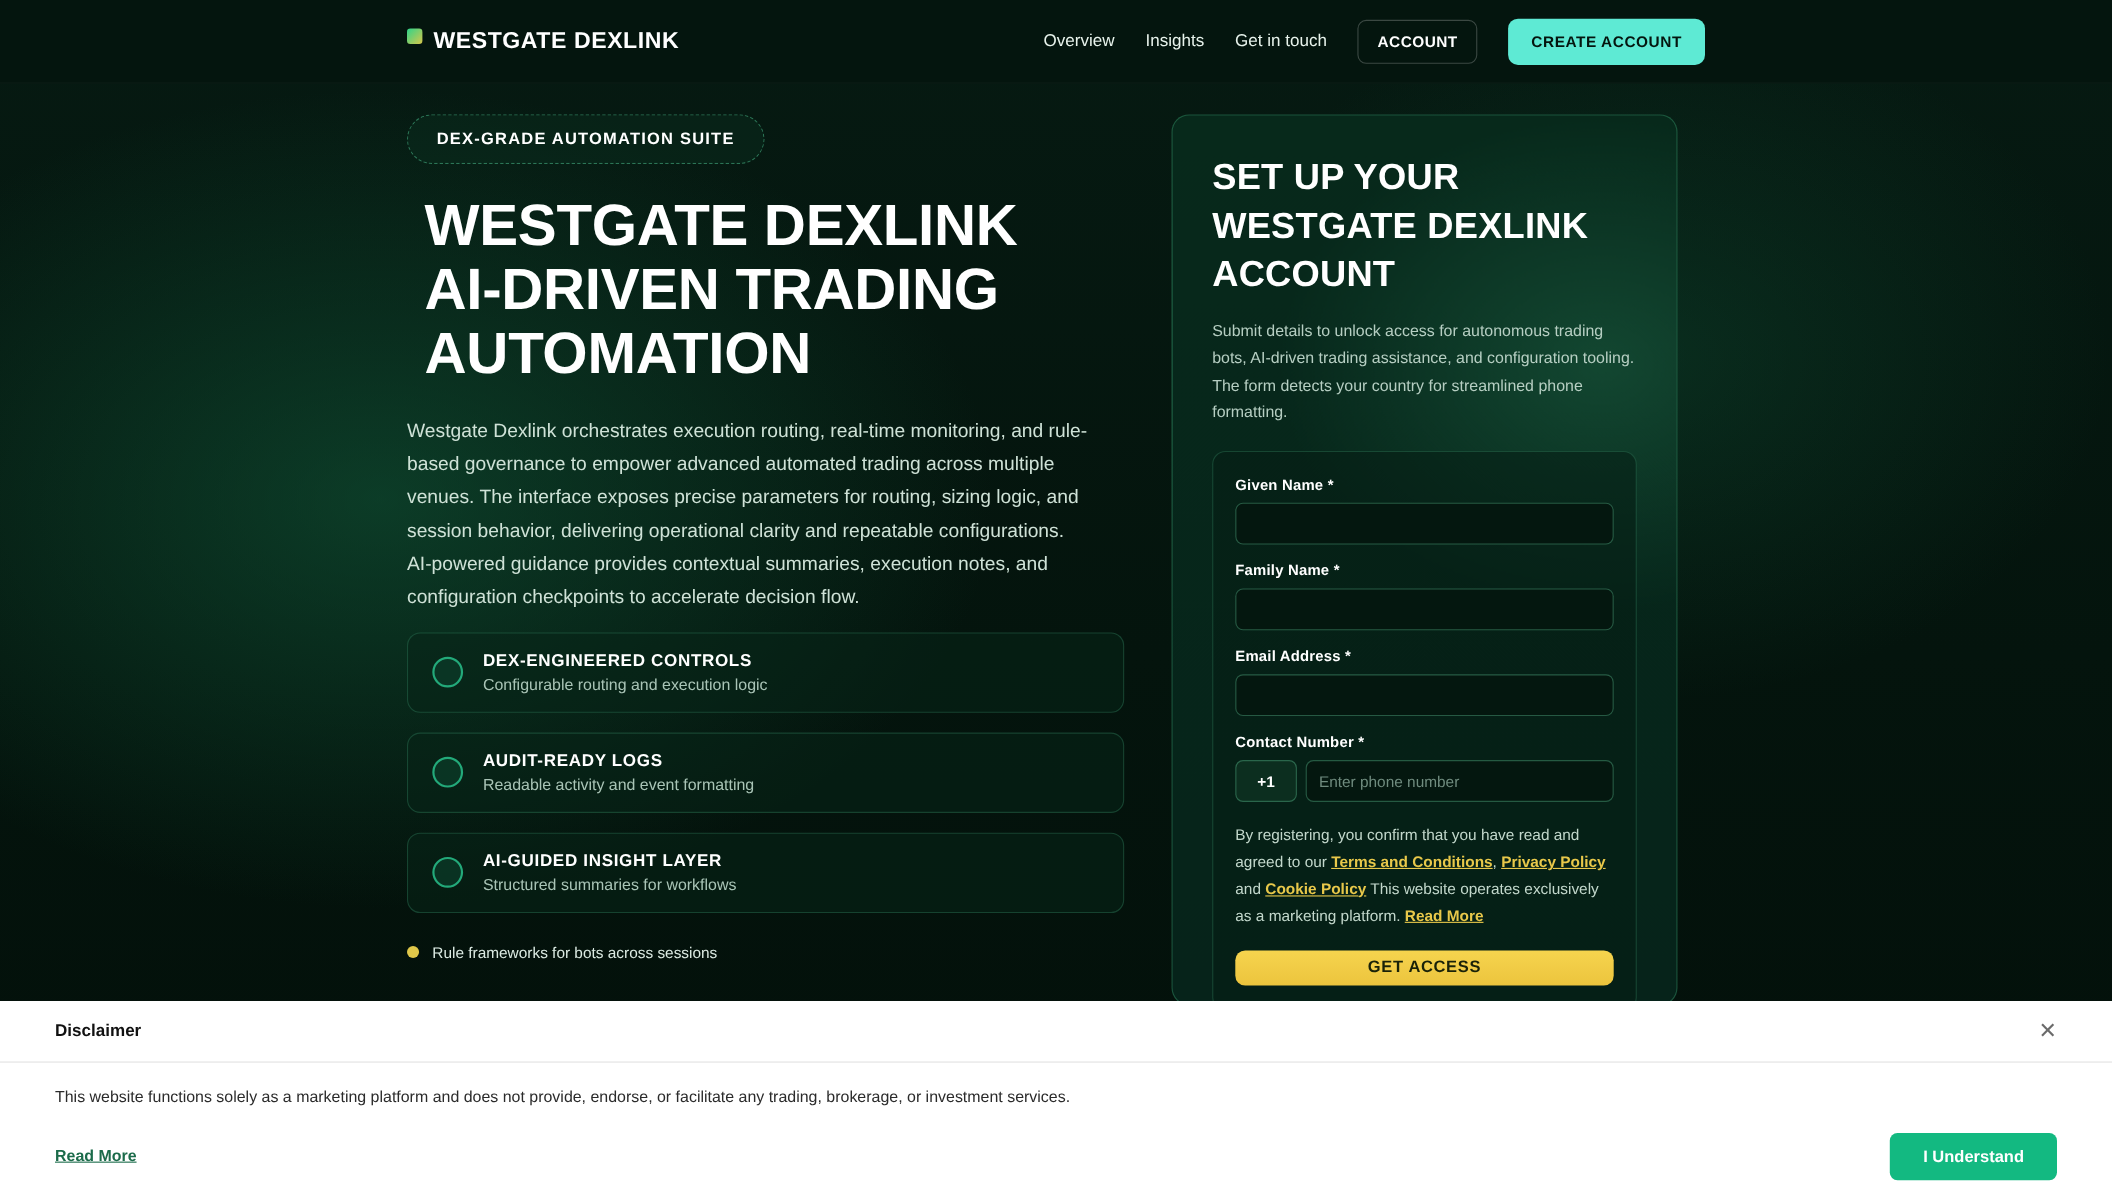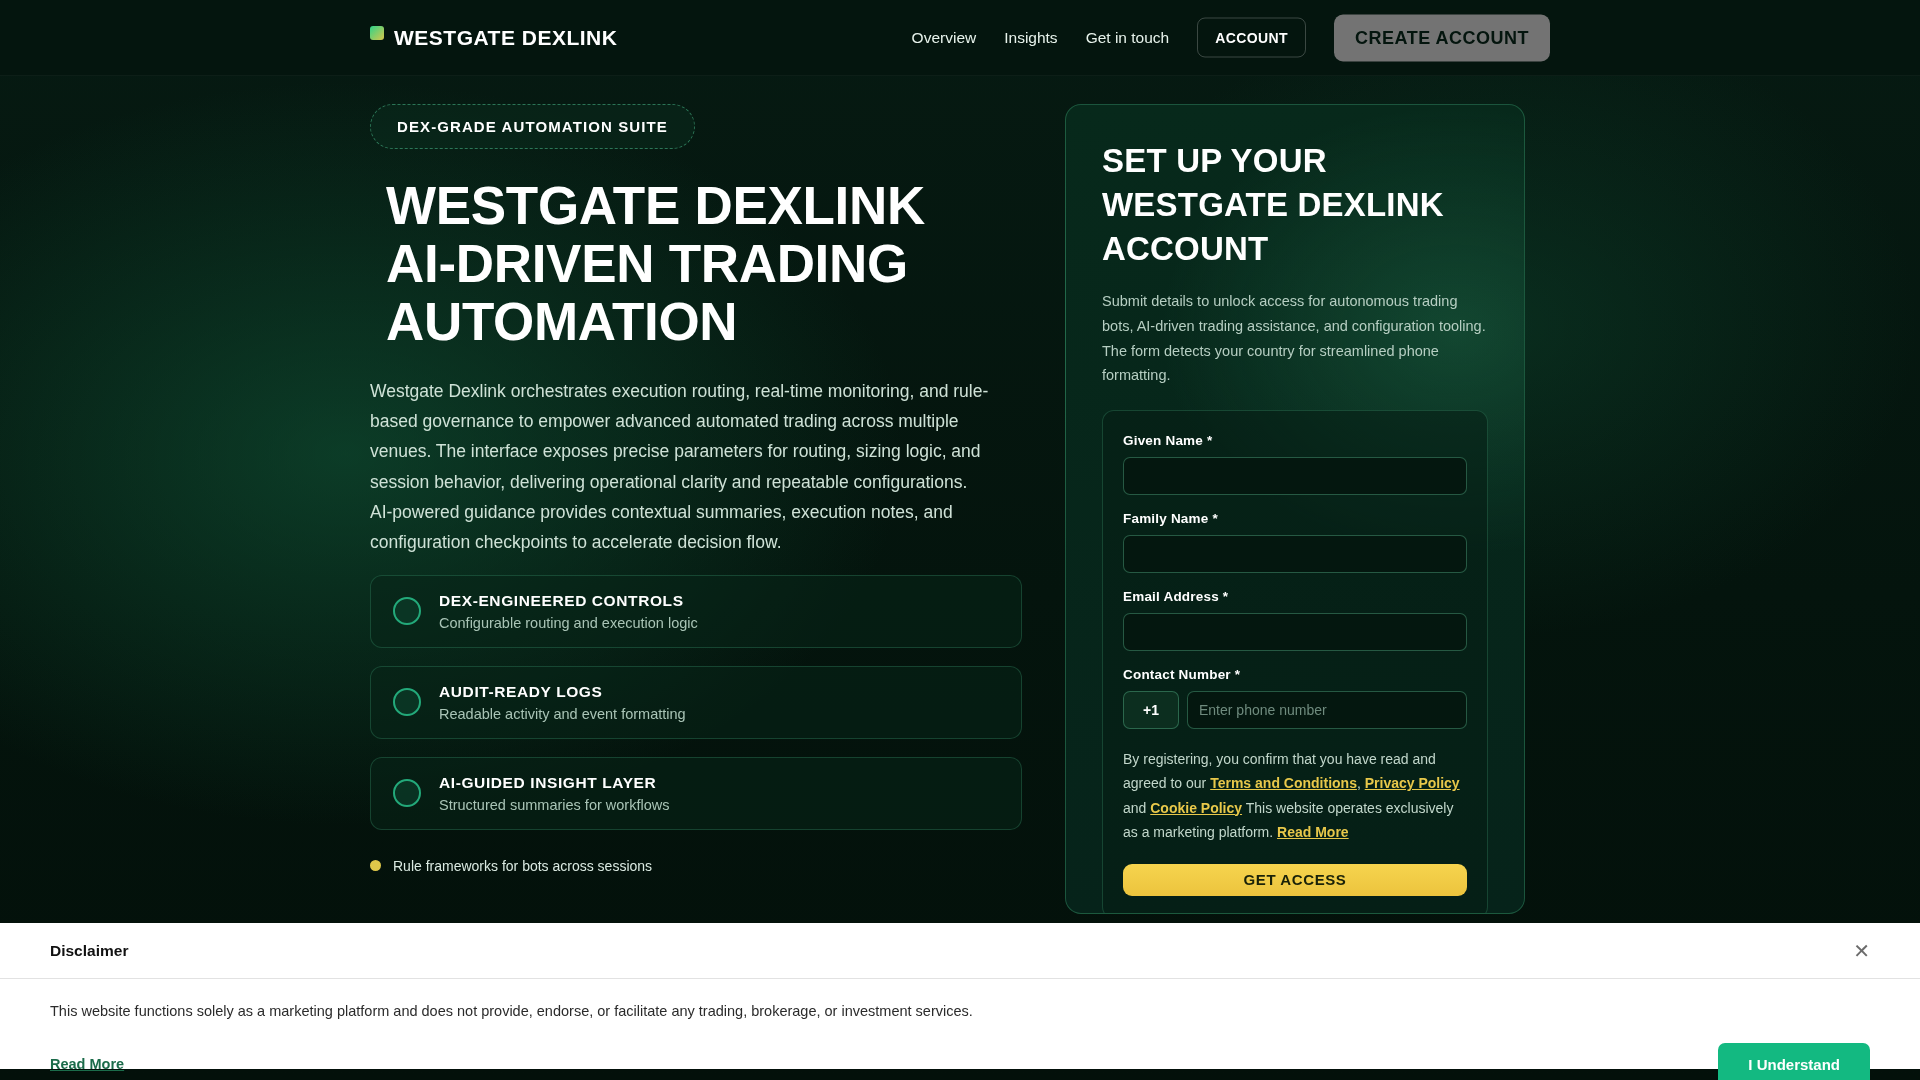--- a/index.html
+++ b/index.html
@@ -47,23 +47,23 @@
   }
   .btn-access {
     border: 1px solid rgba(255,255,255,0.22);
     background: transparent;
     color: #ffffff;
     font-size: 14px; font-weight: 600; letter-spacing: 0.4px;
     padding: 11px 17px; border-radius: 8px;
     cursor: pointer;
   }
   .btn-create {
-    background: #737373;
+    background: #5eead4;
     color: #04150e;
-    font-size: 18px; font-weight: 700; letter-spacing: 0.5px;
+    font-size: 14px; font-weight: 700; letter-spacing: 0.5px;
     padding: 13px 21px; border-radius: 9px; border: none;
     cursor: pointer;
   }
 
   
   .left {
     position: absolute; left: 370px; top: 104px; width: 660px;
   }
   .pill {
     display: inline-block;
@@ -194,21 +194,21 @@
     border: none; border-radius: 9px;
     background: linear-gradient(180deg, #f6d44e 0%, #ecc43d 100%);
     color: #1a2208;
     font-size: 15px; font-weight: 700; letter-spacing: 0.6px;
     cursor: pointer;
     font-family: "Liberation Sans", sans-serif;
   }
 
   
   .disclaimer {
-    position: absolute; left: 0; bottom: 11px; width: 1920px; height: 146px;
+    position: absolute; left: 0; bottom: 0; width: 1920px; height: 170px;
     background: #ffffff;
     z-index: 40;
   }
   .disc-head {
     height: 56px; border-bottom: 1px solid #e2e2e2;
     display: flex; align-items: center;
     padding: 0 50px;
   }
   .disc-title { color: #111111; font-size: 15.5px; font-weight: 700; }
   .disc-close {

